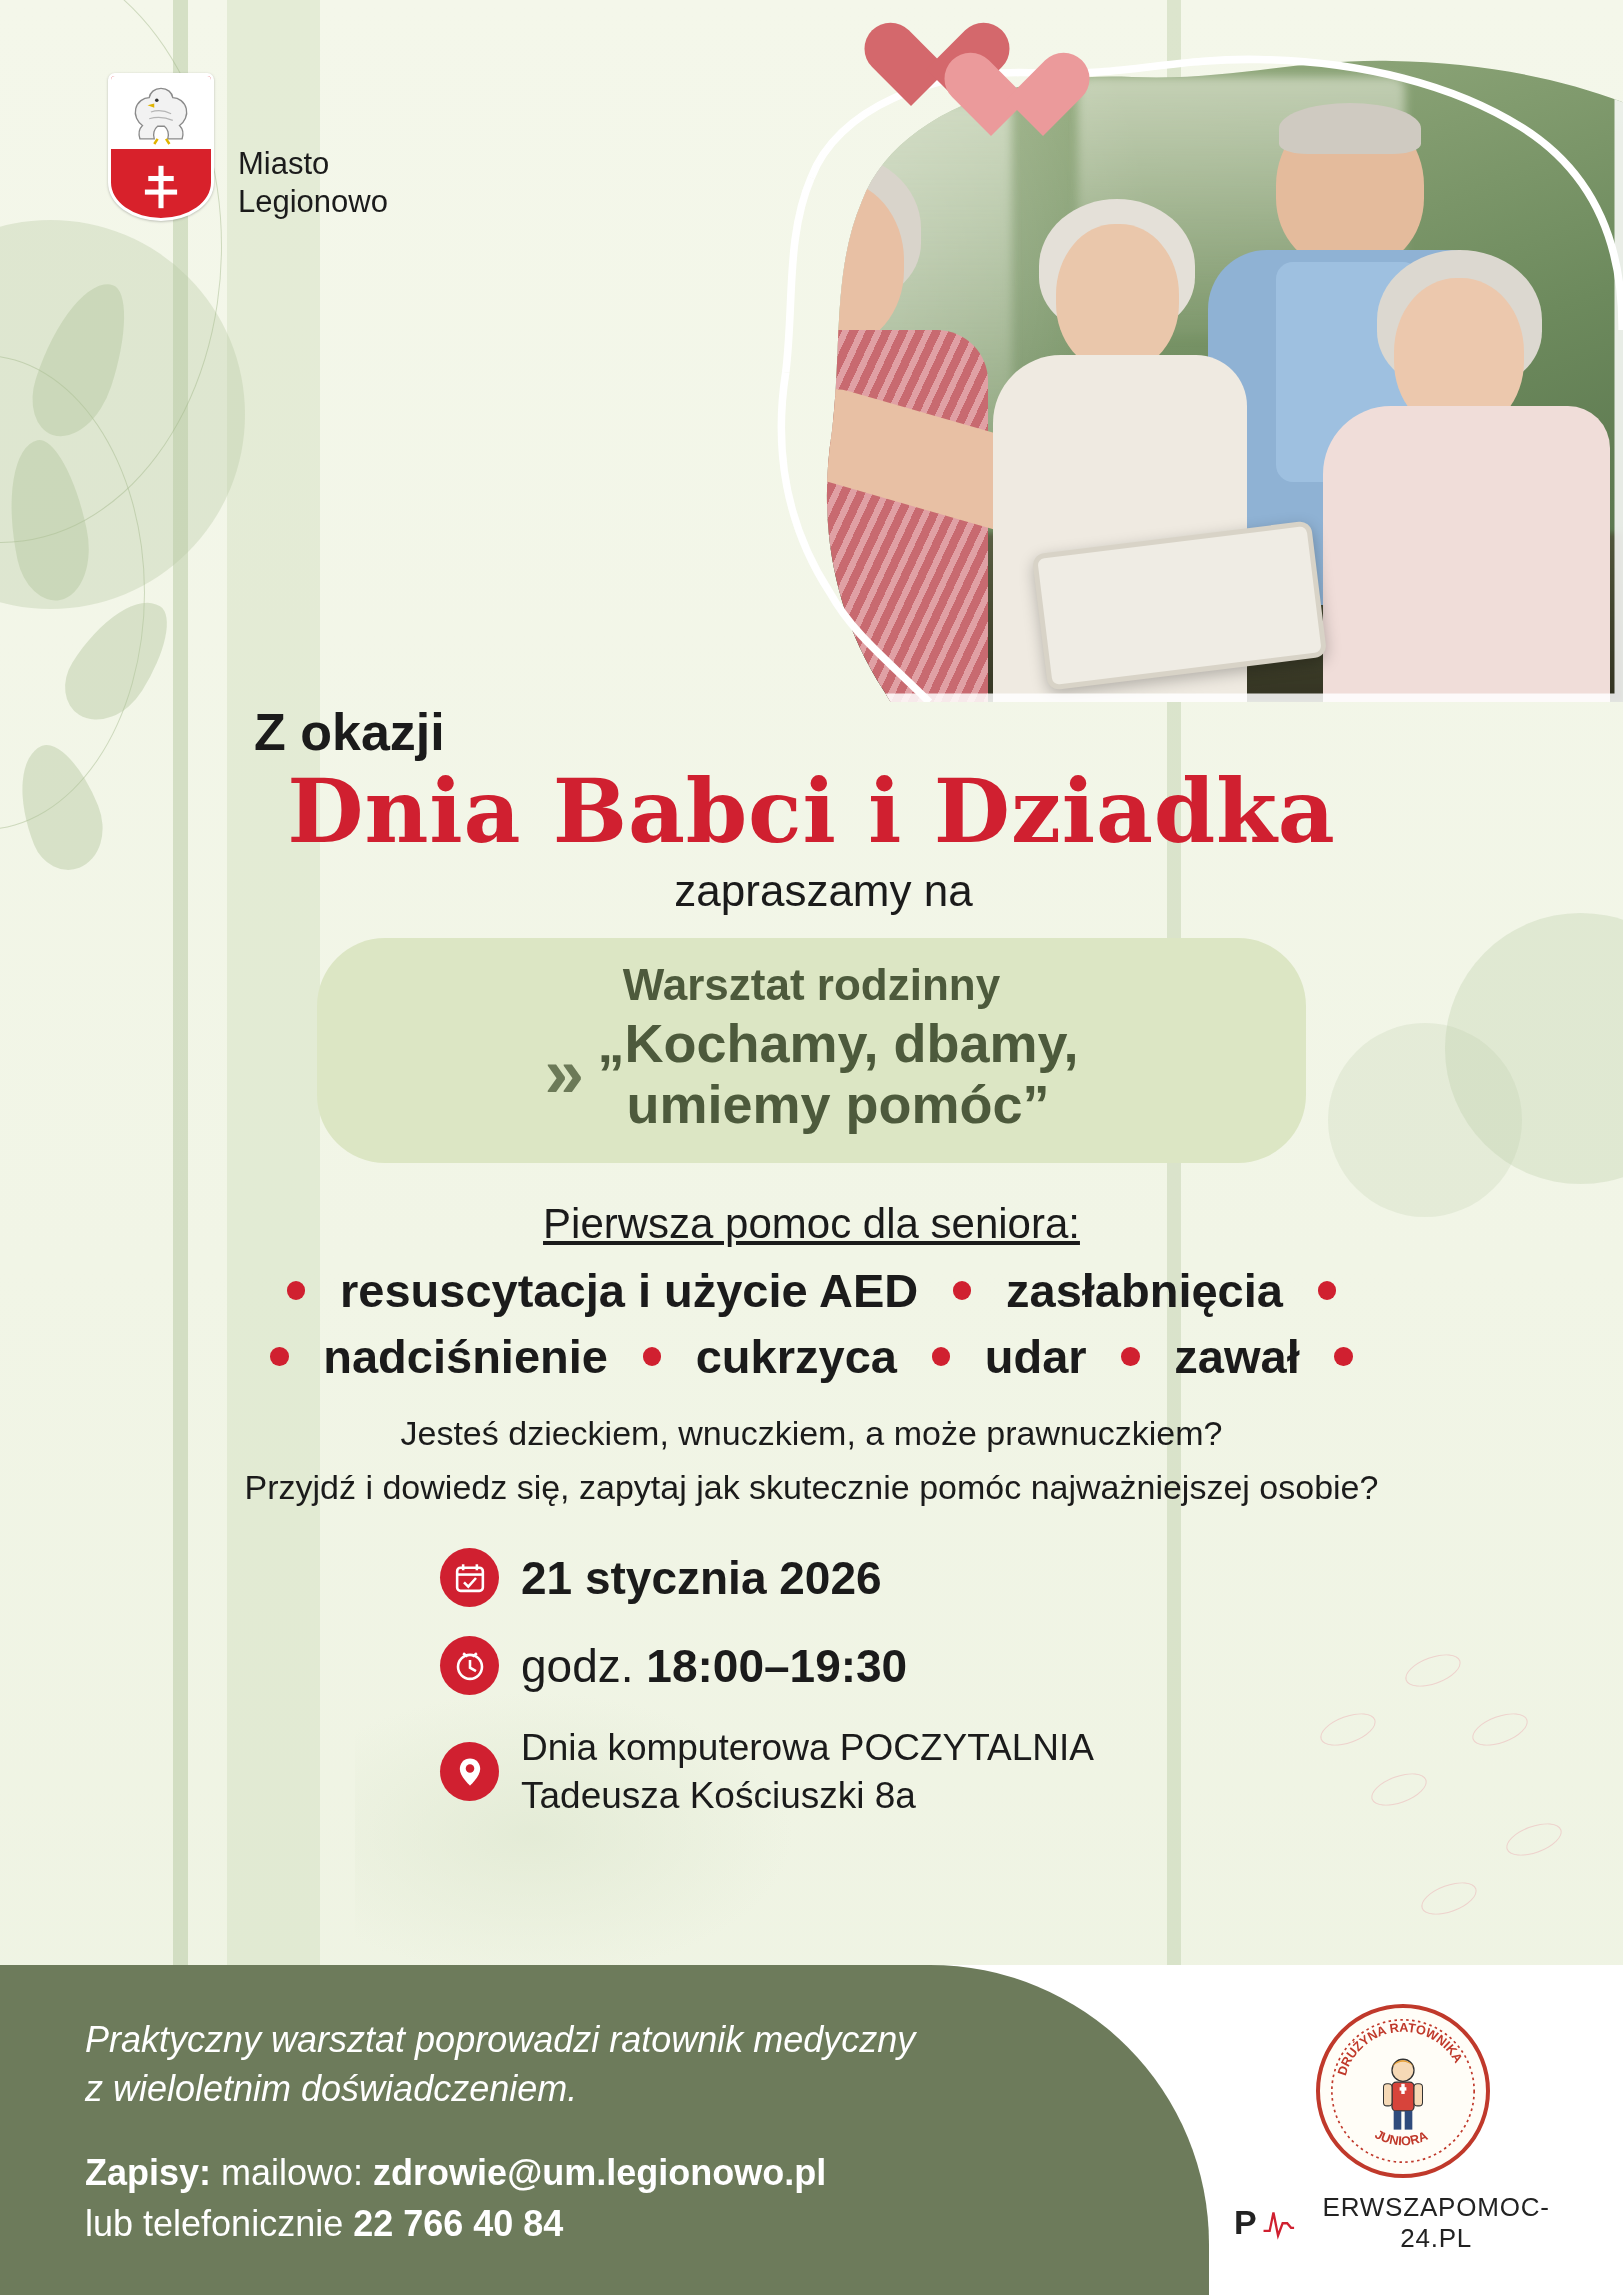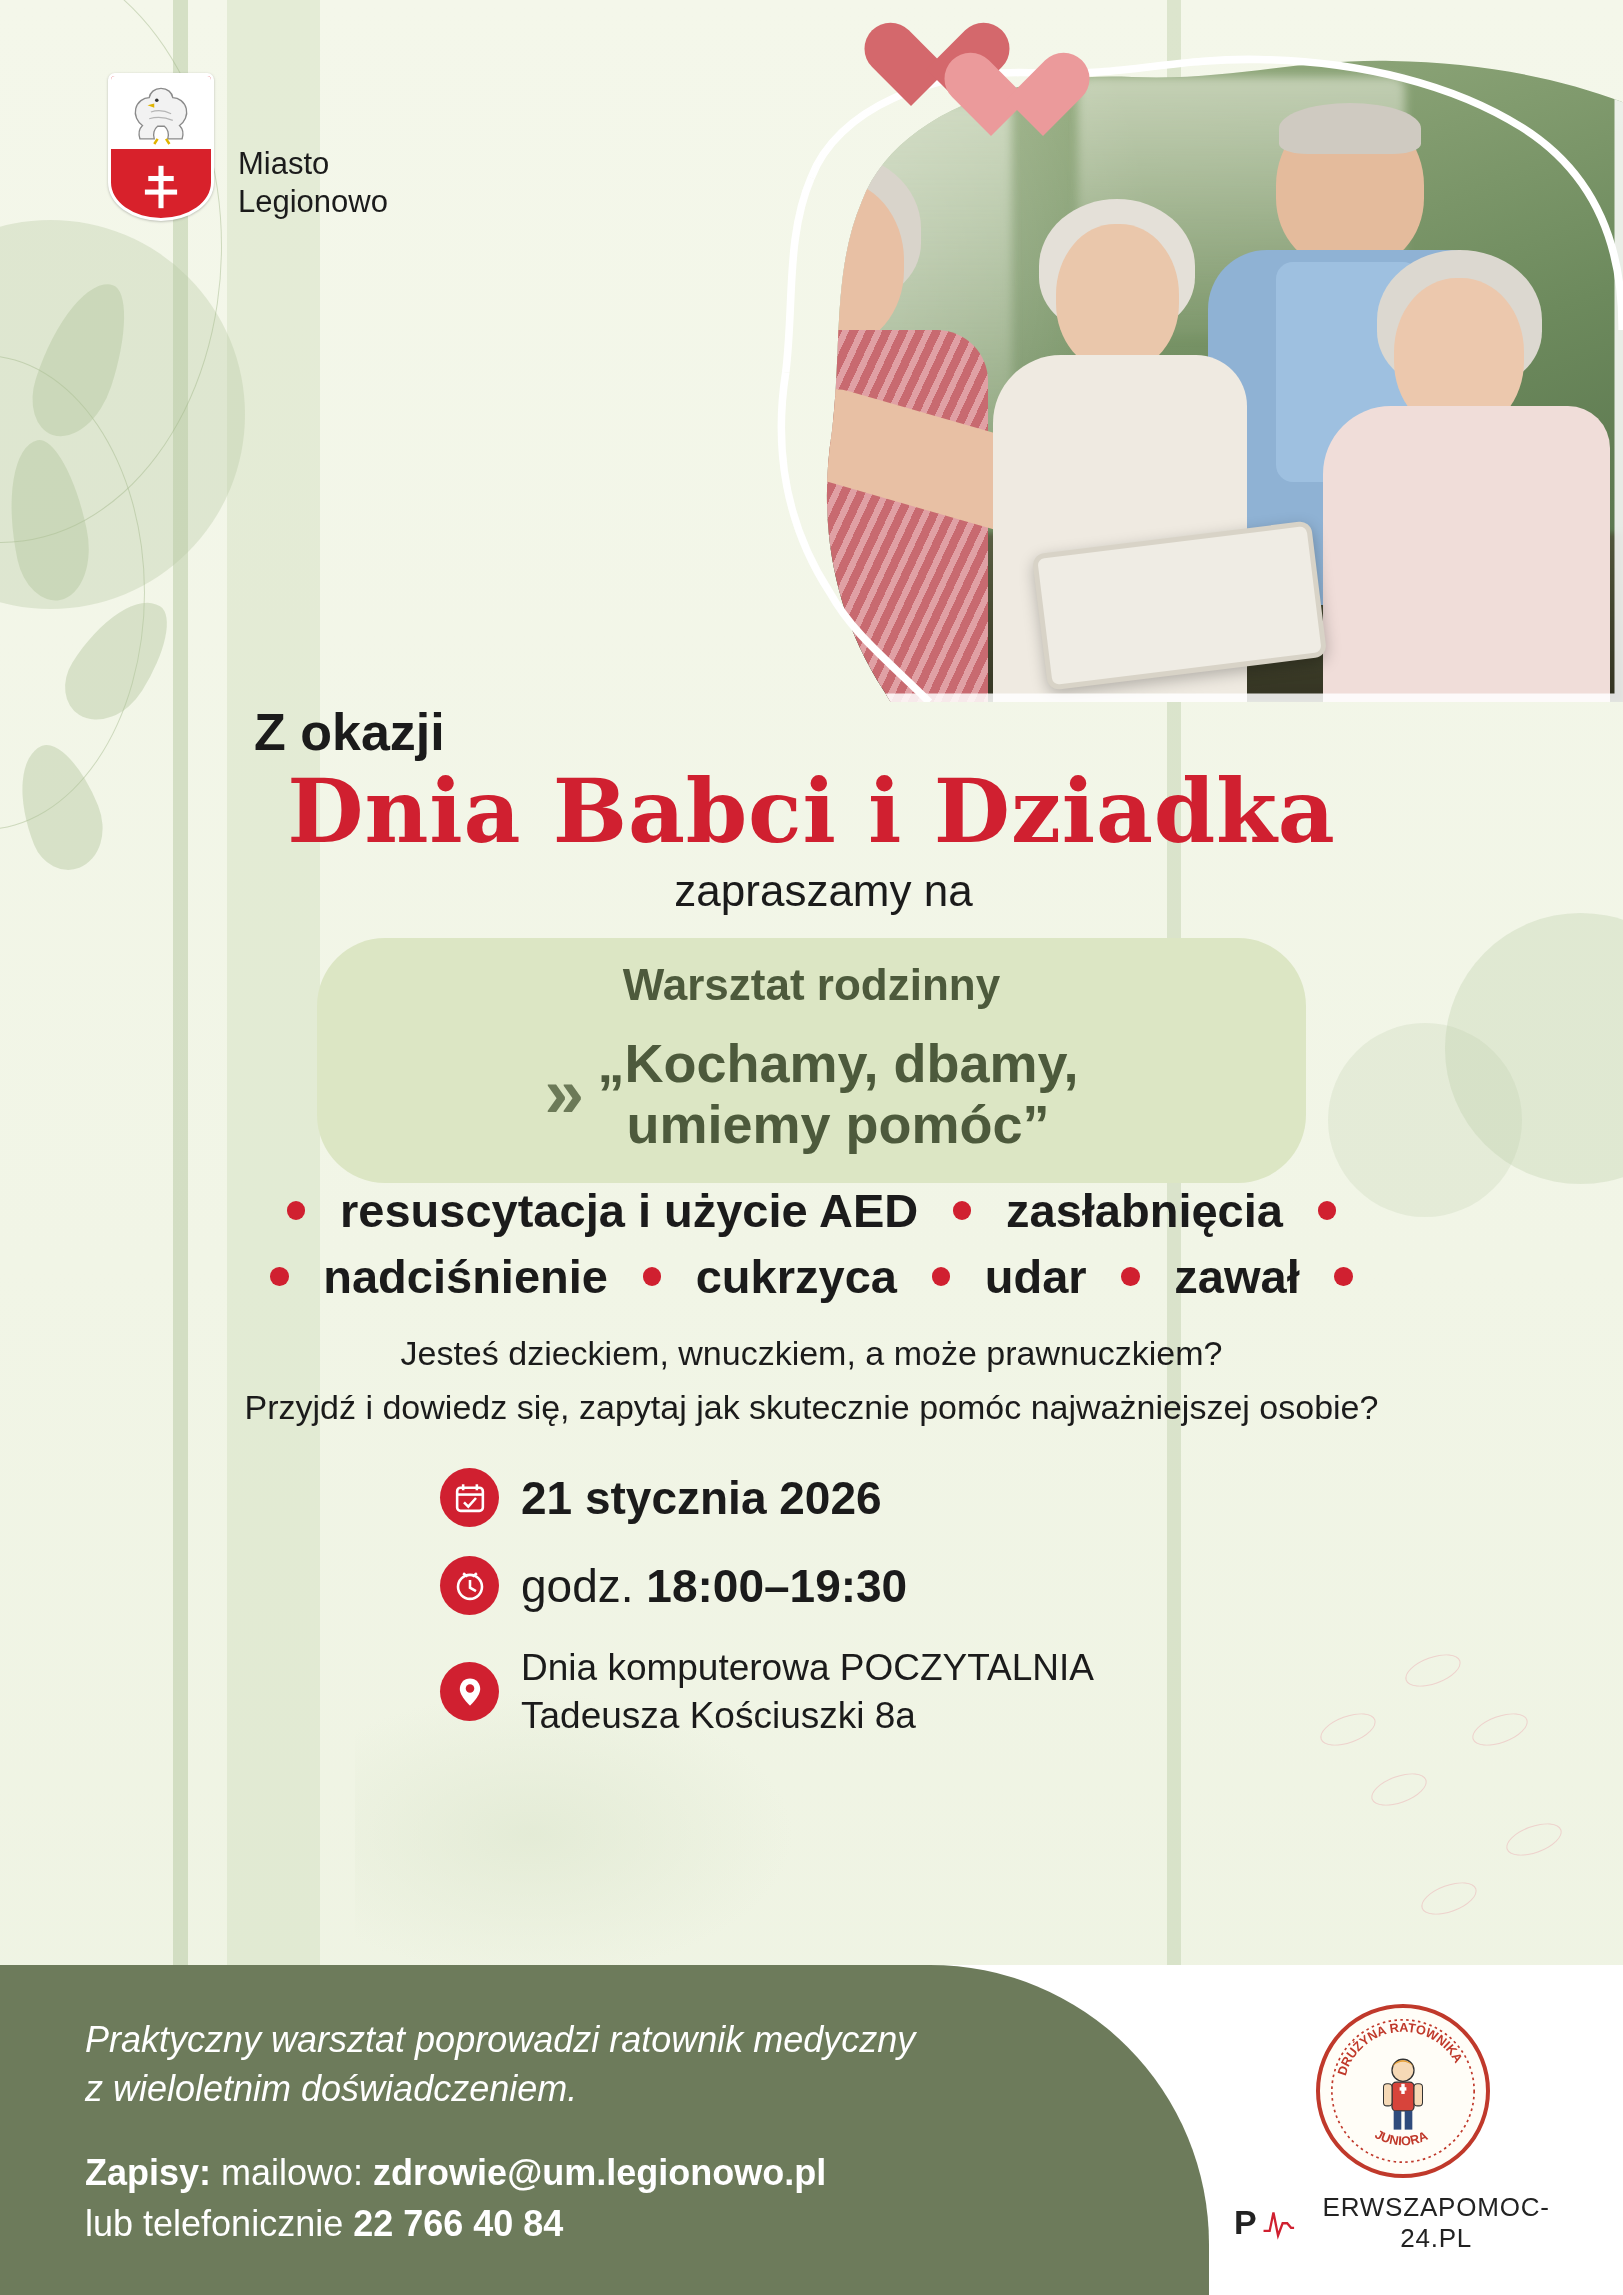--- a/index.html
+++ b/index.html
@@ -174,21 +174,21 @@
   .invite{
     font-size:44px;color:#1b1b1b;margin:0 0 22px 0;padding-left:24px;
   }
   .workshop-box{
     margin:0 auto;width:989px;
     background:#dce6c4;border-radius:68px;
     padding:22px 34px 29px 34px;
     box-sizing:border-box;
   }
   .workshop-kicker{
-    font-size:44px;font-weight:bold;color:#4d5a3c;margin-bottom:23px;
+    font-size:44px;font-weight:bold;color:#4d5a3c;margin-bottom:3px;
   }
   .workshop-row{display:flex;align-items:center;justify-content:center;gap:22px;}
   .chev{color:#6c7a58;font-size:71px;font-weight:bold;line-height:.8;letter-spacing:-8.5px;}
   .workshop-title{
     font-size:54px;font-weight:bold;color:#4d5a3c;line-height:1.12;text-align:center;
   }
   .firstaid-head{
     font-size:42px;color:#1b1b1b;margin:37px 0 15px 0;text-decoration:underline;
   }
   .tags{
@@ -361,20 +361,21 @@
       <div class="workshop-kicker">Warsztat rodzinny</div>
       <div class="workshop-row">
         <div class="chev">»</div>
         <div class="workshop-title">
           <div>„Kochamy, dbamy,</div>
           <div>umiemy pomóc”</div>
         </div>
       </div>
     </div>
 
+    <div class="firstaid-head">Pierwsza pomoc dla seniora:</div>
 
     <div class="tags">
       <span class="dot"></span>
       <span class="tag">resuscytacja i użycie AED</span>
       <span class="dot"></span>
       <span class="tag">zasłabnięcia</span>
       <span class="dot"></span>
     </div>
     <div class="tags" style="margin-top:11px;">
       <span class="dot"></span>

